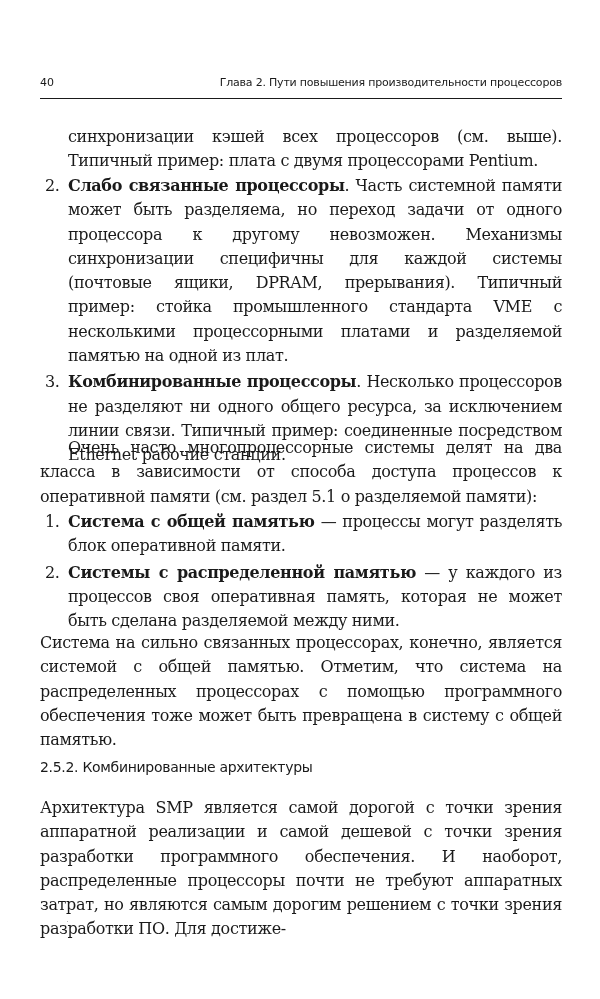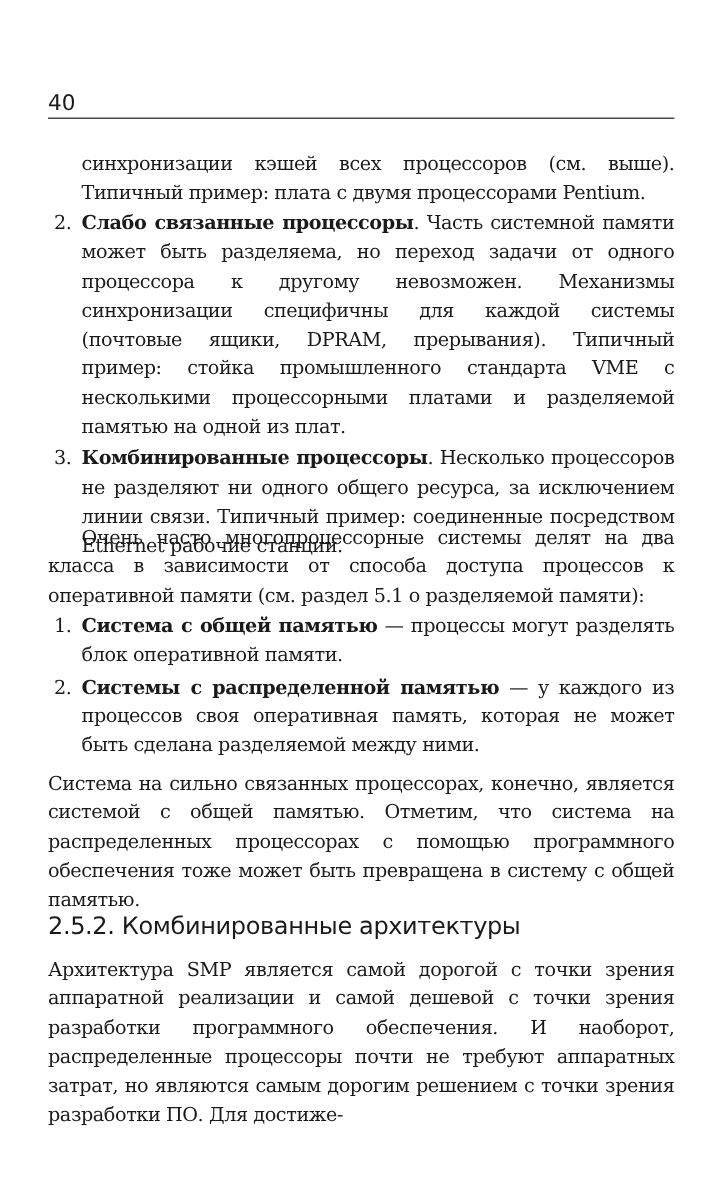--- a/index.html
+++ b/index.html
@@ -1,46 +1,47 @@
 <!DOCTYPE html>
 <html><head>
   <meta charset="utf-8">
   <style>
     html, body { margin: 0; padding: 0; background: #ffffff; }
     body { width: 600px; height: 999px; position: relative; overflow: hidden; color: #1a1a1a; }
     .page { position: absolute; left: 40px; top: 0; width: 522px; }
     .running-head {
       position: absolute; top: 74px; left: 0; width: 522px; height: 24px;
       border-bottom: 1.6px solid #1a1a1a;
-      font-family: "DejaVu Sans", sans-serif; font-size: 18px;
+      font-family: "DejaVu Sans", sans-serif; font-size: 11px;
     }
     .running-head .pno { position: absolute; left: 0; top: 2px; }
     .running-head .ttl { position: absolute; right: 0; top: 2px; letter-spacing: -0.2px; }
     .body-text {
       position: absolute; left: 0; width: 522px;
       font-family: "DejaVu Serif", serif; font-size: 16px; line-height: 24.3px;
       text-align: justify; letter-spacing: -0.35px;
     }
     .li { position: relative; padding-left: 28px; }
     .li .num { position: absolute; left: 5px; top: 0; }
     .li b { font-weight: bold; }
     .indent { text-indent: 28px; }
     .section-title {
       position: absolute; left: 0; top: 759px;
-      font-family: "DejaVu Sans", sans-serif; font-size: 20px; letter-spacing: -0.3px;
+      font-family: "DejaVu Sans", sans-serif; font-size: 14px; letter-spacing: -0.3px;
     }
     .speck { position: absolute; left: 67px; top: 921px; width: 1px; height: 1px; background: #bbb; }
   </style>
 </head>
 <body>
 
 <div class="page">
 
   <div class="running-head">
     <span class="pno">40</span>
+    <span class="ttl">Глава 2. Пути повышения производительности процессоров</span>
   </div>
 
   <div class="body-text" style="top:125px; padding-left:28px; width:494px;">
     <span>синхронизации кэшей всех процессоров (см. выше). Типичный пример: плата с двумя процессорами Pentium.</span>
   </div>
 
   <div class="body-text" style="top:174px;">
     <div class="li">
       <span class="num">2.</span>
       <b>Слабо связанные процессоры</b><span>. Часть системной памяти может быть разделяема, но переход задачи от одного процессора к другому невозможен. Механизмы синхронизации специфичны для каждой системы (почтовые ящики, DPRAM, прерывания). Типичный пример: стойка промышленного стандарта VME с несколькими процессорными платами и разделяемой памятью на одной из плат.</span>
@@ -59,21 +60,21 @@
     <div class="li">
       <span class="num">1.</span>
       <b>Система с общей памятью</b><span> — процессы могут разделять блок оперативной памяти.</span>
     </div>
     <div class="li" style="margin-top:2px;">
       <span class="num">2.</span>
       <b>Системы с распределенной памятью</b><span> — у каждого из процессов своя оперативная память, которая не может быть сделана разделяемой между ними.</span>
     </div>
   </div>
 
-  <div class="body-text" style="top:631px;margin-top:10px;">
+  <div class="body-text" style="top:631px;">
     <span>Система на сильно связанных процессорах, конечно, является системой с общей памятью. Отметим, что система на распределенных процессорах с помощью программного обеспечения тоже может быть превращена в систему с общей памятью.</span>
   </div>
 
   <div class="section-title">2.5.2. Комбинированные архитектуры</div>
 
   <div class="body-text" style="top:796px;">
     <span>Архитектура SMP является самой дорогой с точки зрения аппаратной реализации и самой дешевой с точки зрения разработки программного обеспечения. И наоборот, распределенные процессоры почти не требуют аппаратных затрат, но являются самым дорогим решением с точки зрения разработки ПО. Для достиже-</span>
   </div>
 </div>
 

